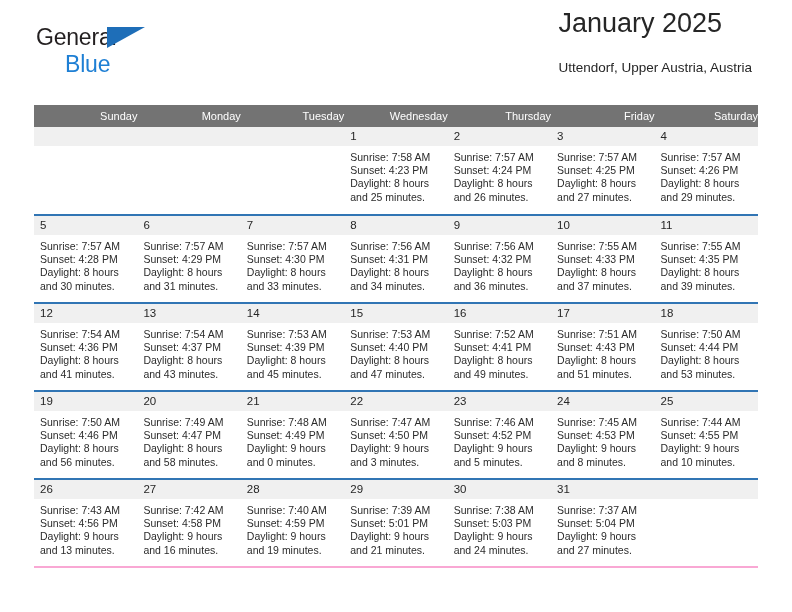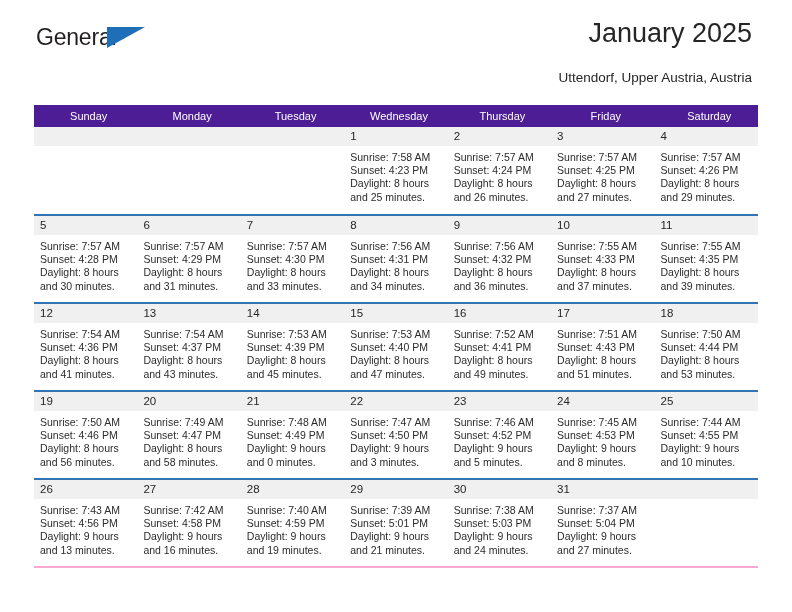--- a/index.html
+++ b/index.html
@@ -60,22 +60,22 @@
     font-size: 23px;
     color: #1e7fd4;
     margin-top: 2px;
     margin-left: 29px;
     letter-spacing: -0.2px;
   }
 
   .title-block {
     position: absolute;
     right: 36px;
-    top: 18px;
-    text-align: right;
+    top: 8px;
+    text-align: left;
   }
   .cal-title {
     font-size: 27px;
     color: #262626;
     letter-spacing: 0px;
     line-height: 1.15;
     white-space: nowrap;
   }
   .cal-subtitle {
     font-size: 13.5px;
@@ -88,25 +88,25 @@
   .calendar {
     position: absolute;
     left: 34px;
     top: 105px;
     width: 724px;
     border-collapse: collapse;
     table-layout: fixed;
   }
 
   .calendar th {
-    background: #4c1d95;
+    background: #737373;
     color: #ffffff;
     font-size: 11px;
     font-weight: normal;
-    text-align: center;
+    text-align: right;
     padding: 5px 0 5px 6px;
     height: 19px;
     box-sizing: border-box;
     margin-top: 24px;
   }
 
   .calendar td {
     vertical-align: top;
     padding: 0;
     border-bottom: 2px solid #3175b4;
@@ -148,20 +148,21 @@
 </head>
 <body>
 
 <div class="page">
 
   <div class="header">
 
     <div class="brand">
       <span class="brand-row1">General</span>
       <span class="brand-tri"></span>
+      <span class="brand-row2">Blue</span>
     </div>
 
     <div class="title-block">
       <div class="cal-title">January 2025</div>
       <div class="cal-subtitle">Uttendorf, Upper Austria, Austria</div>
     </div>
 
   </div>
 
   <table class="calendar">

